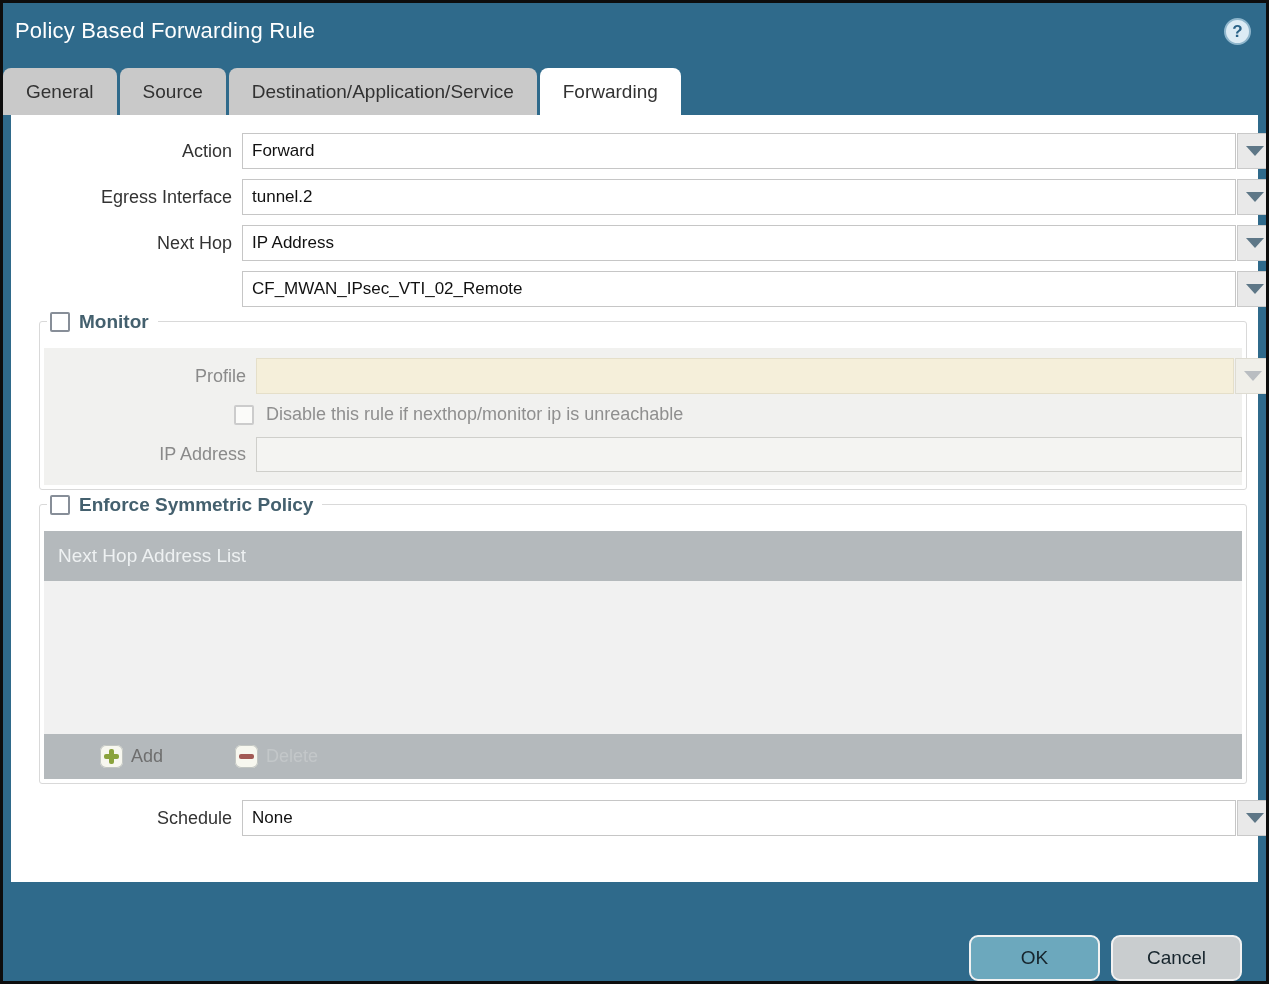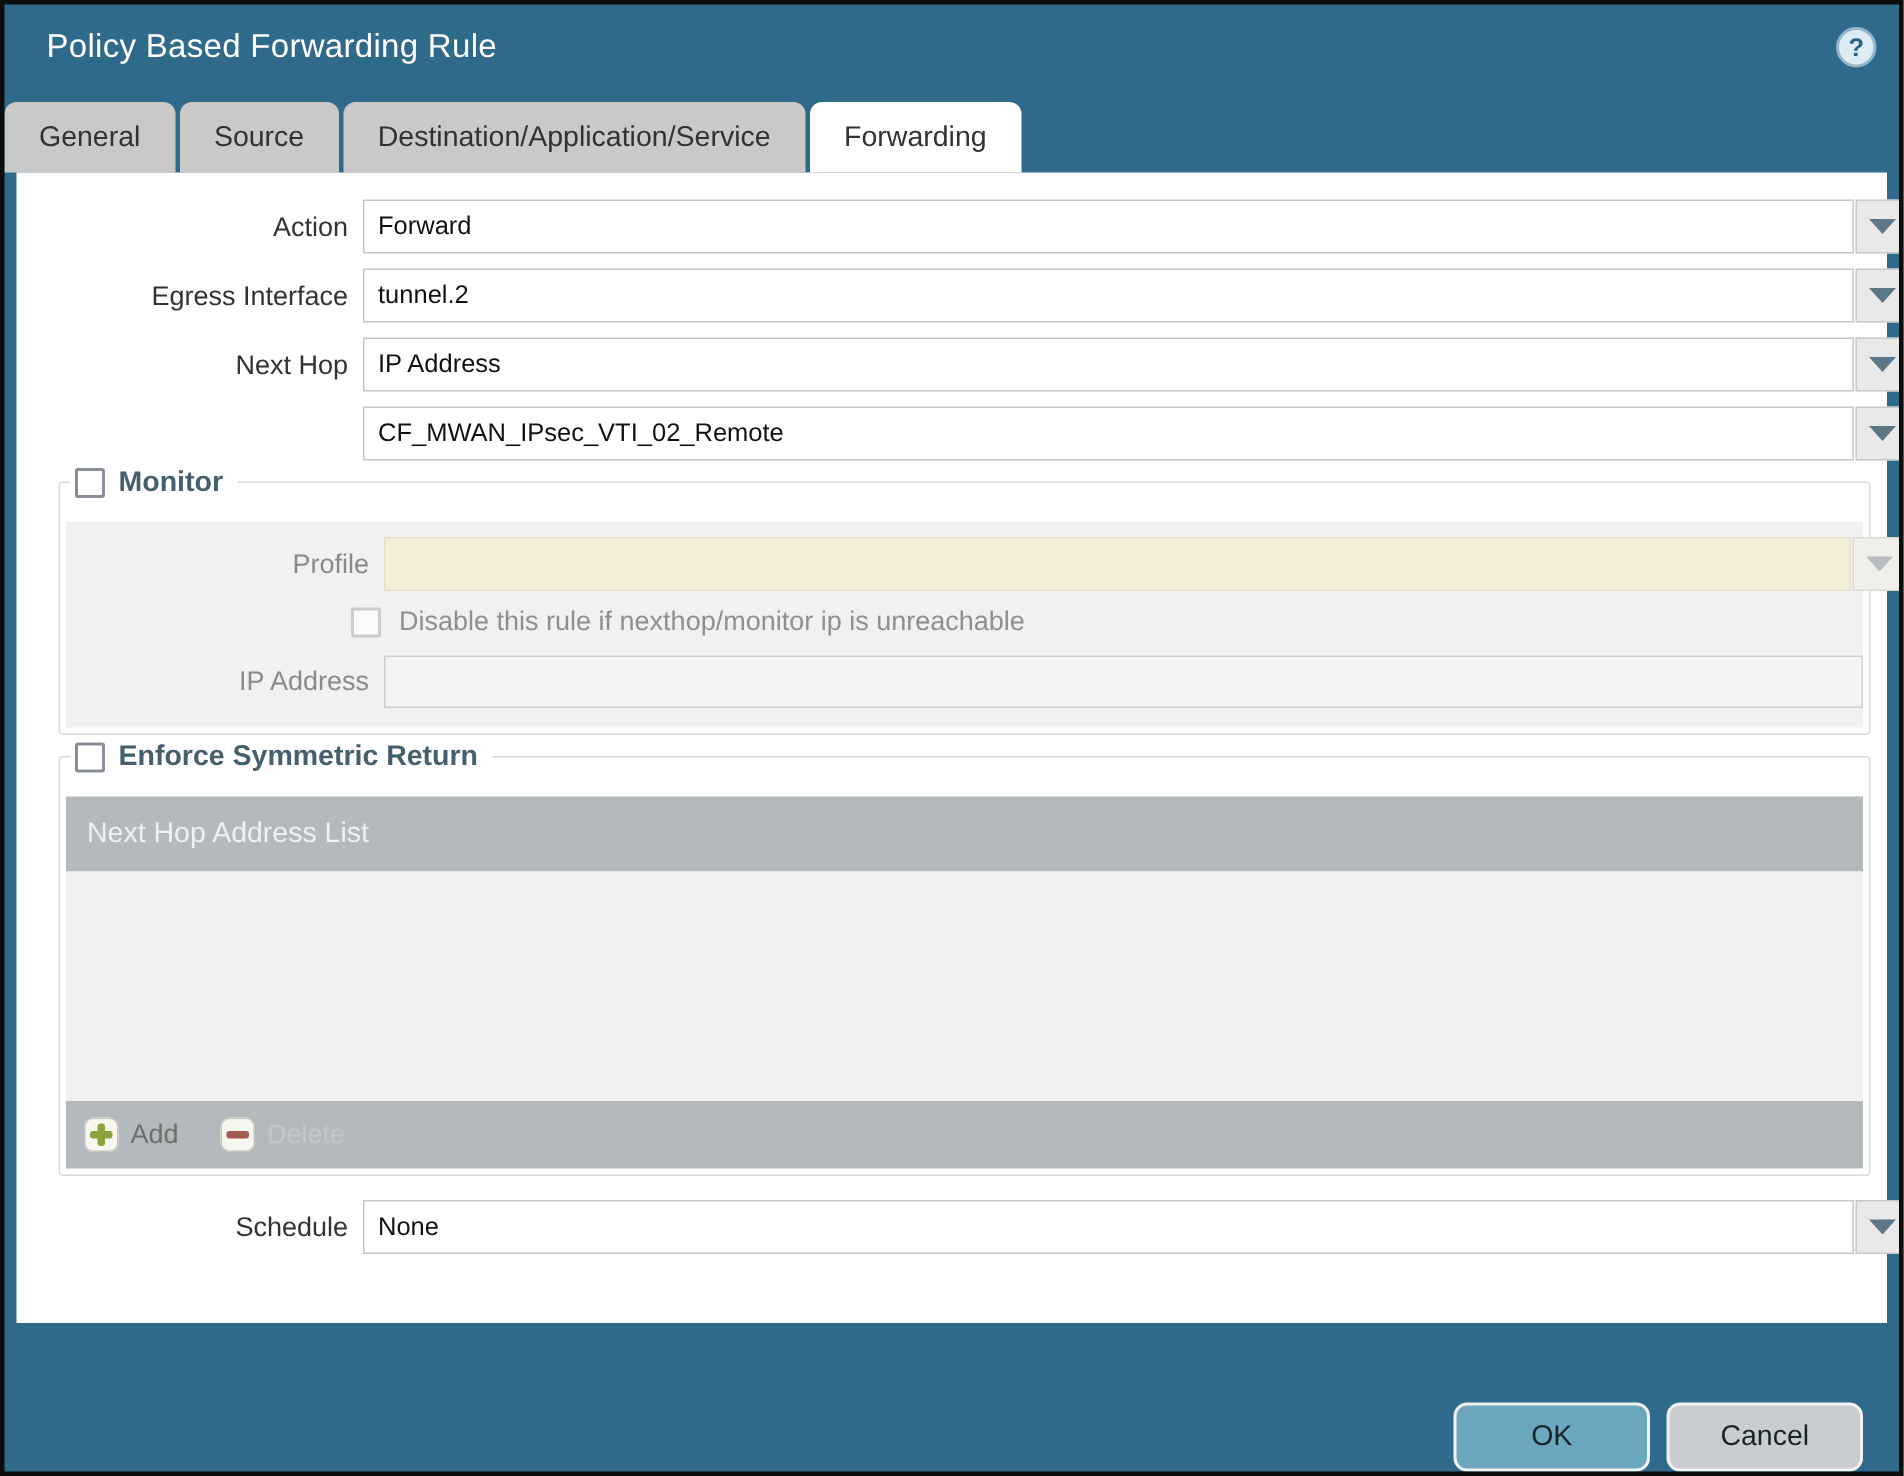--- a/index.html
+++ b/index.html
@@ -11,21 +11,21 @@
     width:1269px; height:984px;
     background:#2f6a8b;
     border:3px solid #0d0d0d;
     overflow:hidden;
   }
 
   
   .titlebar {
     height:65px;
     display:flex; justify-content:space-between; align-items:flex-start;
-    padding:15px 15px 0 28px;
+    padding:15px 15px 0 12px;
   }
   .title { color:#ffffff; font-size:22px; letter-spacing:.2px; }
   .help-icon {
     width:27px; height:27px; border-radius:50%;
     background:#dcebf4; border:2px solid #8fb6cc;
     color:#2a6287; font-weight:bold; font-size:17px;
     display:flex; align-items:center; justify-content:center;
     cursor:pointer;
   }
 
@@ -113,21 +113,21 @@
   .grid-header {
     height:50px; background:#b4b9bc;
     display:flex; align-items:center; padding-left:14px;
     color:#eef1f2; font-size:19px;
   }
   .grid-body { height:153px; background:#f1f1f1; }
   .grid-toolbar {
     height:45px; background:#b4b9bc;
     display:flex; align-items:center; gap:28px; padding-left:12px;
   }
-  .tool-btn { display:flex; align-items:center; gap:8px; cursor:pointer; }
+  .tool-btn { display:flex; align-items:center; gap:8px; cursor:pointer;margin-left:44px; }
   .tool-btn.disabled { cursor:default; }
   .icon-sq {
     width:23px; height:23px; border-radius:6px;
     background:#f7f7ef; position:relative; flex:none;
     box-shadow:0 0 0 1px #c2c6c2 inset;
   }
   .icon-sq .bar-h { position:absolute; left:4px; right:4px; top:9px; height:5px; border-radius:2px; }
   .icon-sq .bar-v { position:absolute; top:4px; bottom:4px; left:9px; width:5px; border-radius:2px; }
   .icon-add .bar-h, .icon-add .bar-v { background:#8aa33c; }
   .icon-del .bar-h { background:#a25a55; }
@@ -231,21 +231,21 @@
         <div class="form-row" style="margin-bottom:0;">
           <div class="form-label">IP Address</div>
           <span class="dis-input"></span>
         </div>
       </div>
     </div>
 
     <div class="group">
       <div class="group-legend">
         <span class="cbx"></span>
-        <span class="group-title">Enforce Symmetric Return</span>
+        <span class="group-title">Enforce Symmetric Policy</span>
       </div>
       <div class="grid">
         <div class="grid-header">Next Hop Address List</div>
         <div class="grid-body"></div>
         <div class="grid-toolbar">
           <span class="tool-btn">
             <span class="icon-sq icon-add">
                 <span class="bar-h"></span>
                 <span class="bar-v"></span>
               </span>

